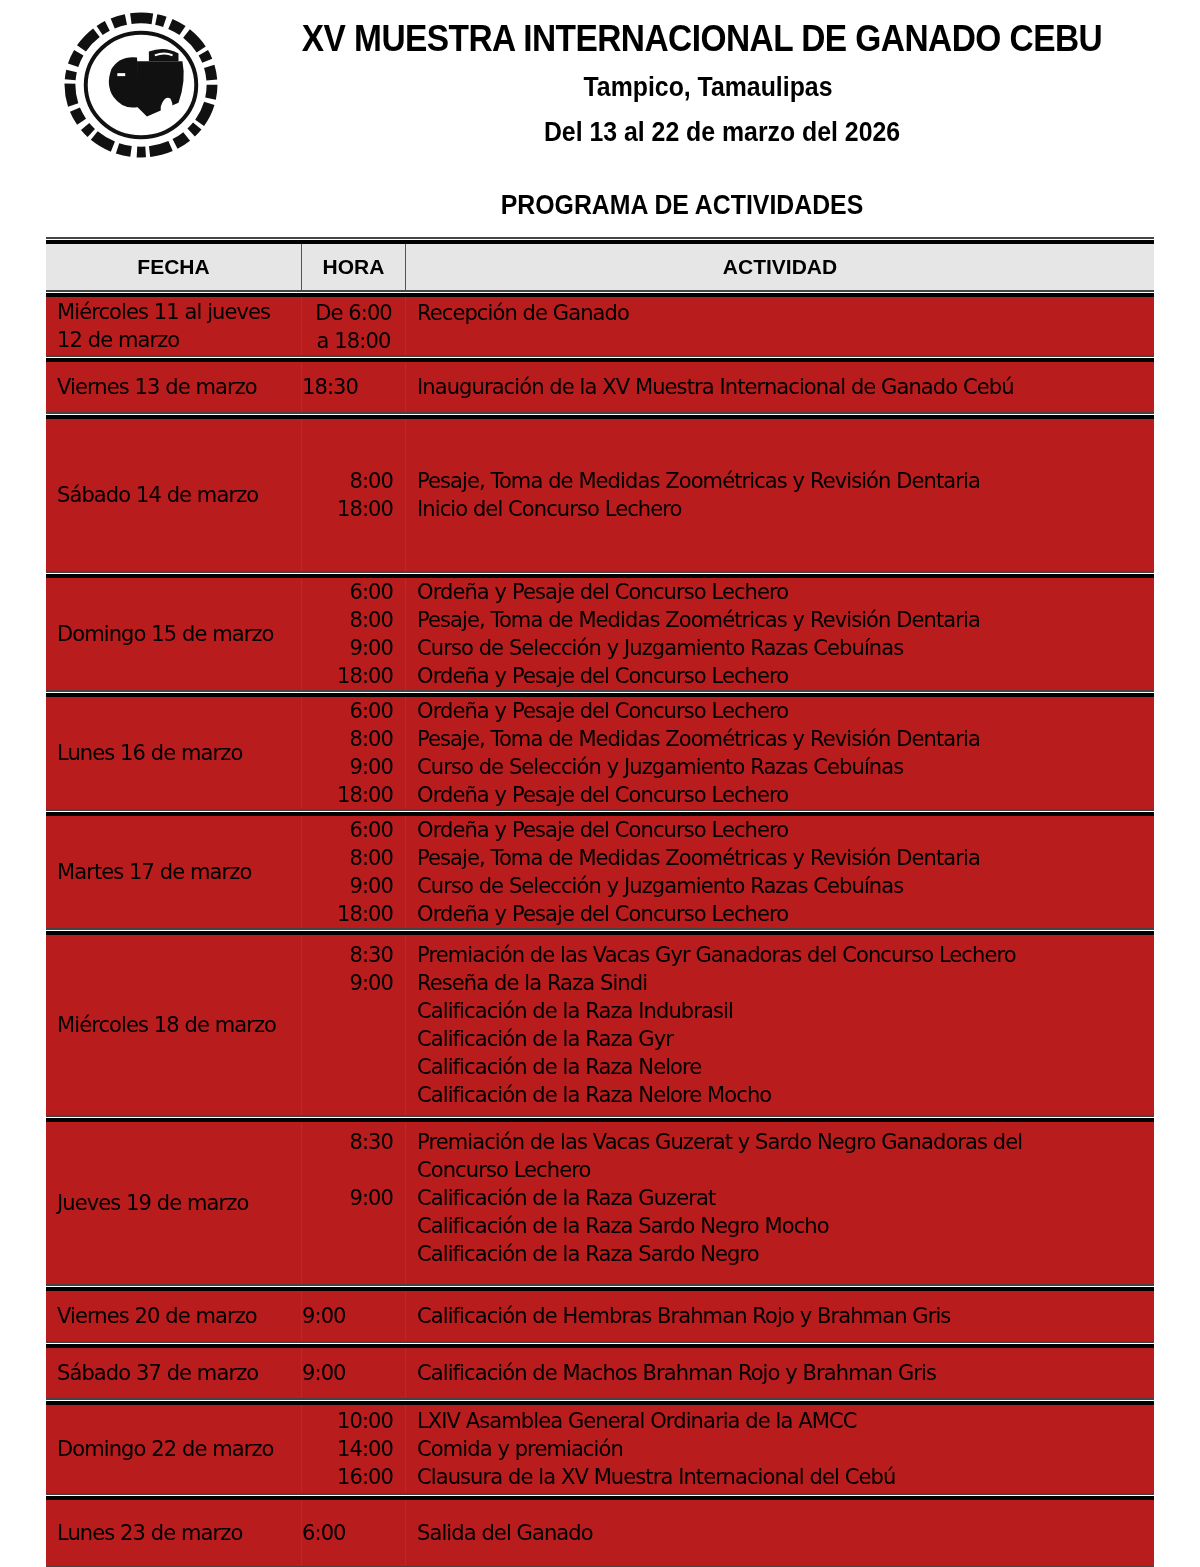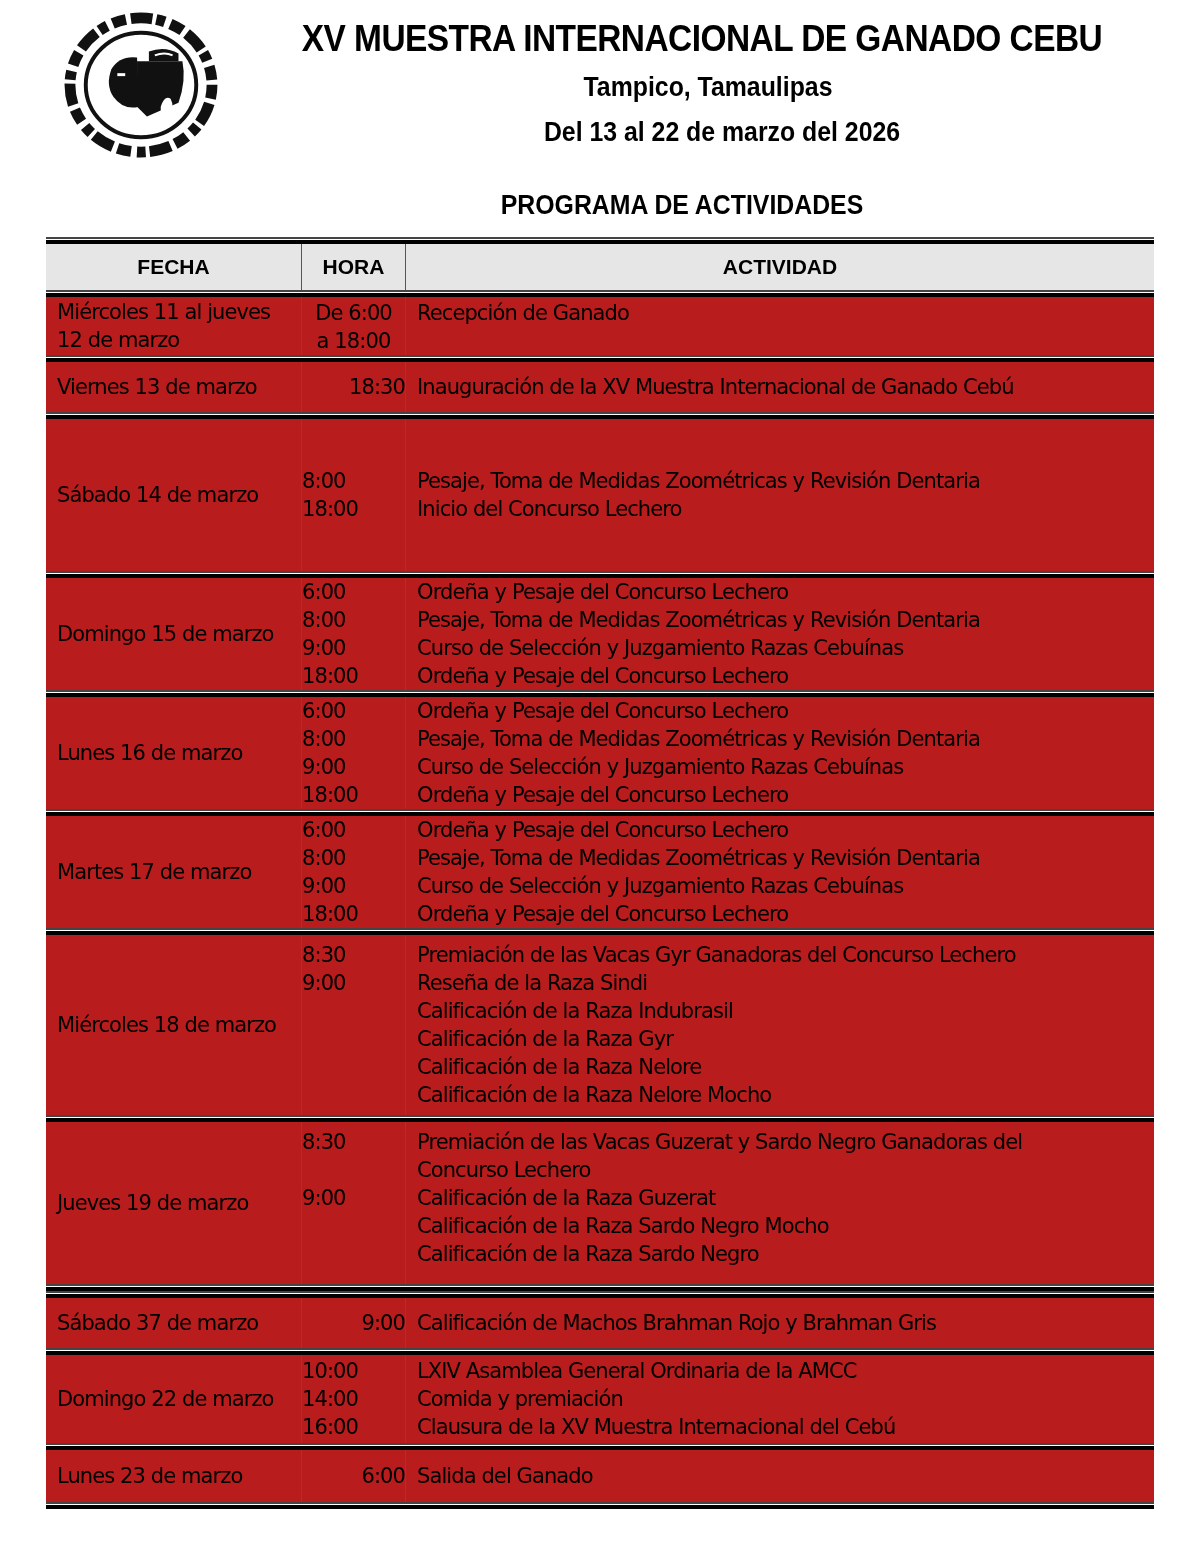--- a/index.html
+++ b/index.html
@@ -27,23 +27,23 @@
 
     
     .sep td { height: 7px; padding: 0; border-top: 2px solid #444; border-bottom: 4px solid #000; background: #fff; }
 
     tr.head th { background: #e6e6e6; height: 46px; font-family: "Liberation Sans", sans-serif;
                  font-weight: bold; font-size: 21px; text-align: center; }
     tr.head th + th { border-left: 1px solid #555; }
 
     tr.row td { background: #b91c1c; }
     tr.row td.fecha { padding-left: 11px; }
-    tr.row td.hora { border-left: 1px solid #555; padding-right: 12px; }
+    tr.row td.hora { border-left: 1px solid #555; text-align: right; padding-right: 12px; }
     tr.row td.act { border-left: 1px solid #555; padding-left: 11px; margin-top: 12px; }
-    tr.row td.hora.center { text-align: right; padding-right: 0; }
+    tr.row td.hora.center { text-align: left; padding-right: 0; }
 
     .hline { display: block; height: 28px; }
   </style>
 </head>
 <body>
 
 <svg class="logo" viewBox="0 0 160 148" xmlns="http://www.w3.org/2000/svg">
   <g fill="none" stroke="#111">
     <ellipse cx="80" cy="74" rx="72" ry="68" stroke-width="11" stroke-dasharray="14 5 22 4 9 6"></ellipse>
     <ellipse cx="80" cy="74" rx="56" ry="53" stroke-width="4"></ellipse>
@@ -245,20 +245,31 @@
           <span class="txt hline">Calificación de la Raza Guzerat</span>
           <span class="txt hline">Calificación de la Raza Sardo Negro Mocho</span>
           <span class="txt hline">Calificación de la Raza Sardo Negro</span>
         </td>
       </tr>
       <tr class="sep">
         <td></td>
         <td></td>
         <td></td>
       </tr>
+      <tr class="row" style="height: 50px;">
+        <td class="fecha">
+          <span class="txt">Viernes 20 de marzo</span>
+        </td>
+        <td class="hora center">
+          <span class="txt hline">9:00</span>
+        </td>
+        <td class="act">
+          <span class="txt hline">Calificación de Hembras Brahman Rojo y Brahman Gris</span>
+        </td>
+      </tr>
       <tr class="sep">
         <td></td>
         <td></td>
         <td></td>
       </tr>
       <tr class="row" style="height: 50px;">
         <td class="fecha">
           <span class="txt">Sábado 37 de marzo</span>
         </td>
         <td class="hora center">
@@ -286,21 +297,21 @@
           <span class="txt hline">LXIV Asamblea General Ordinaria de la AMCC</span>
           <span class="txt hline">Comida y premiación</span>
           <span class="txt hline">Clausura de la XV Muestra Internacional del Cebú</span>
         </td>
       </tr>
       <tr class="sep">
         <td></td>
         <td></td>
         <td></td>
       </tr>
-      <tr class="row" style="height: 52px;">
+      <tr class="row" style="height: 66px;">
         <td class="fecha">
           <span class="txt">Lunes 23 de marzo</span>
         </td>
         <td class="hora center">
           <span class="txt hline">6:00</span>
         </td>
         <td class="act">
           <span class="txt hline">Salida del Ganado</span>
         </td>
       </tr>

